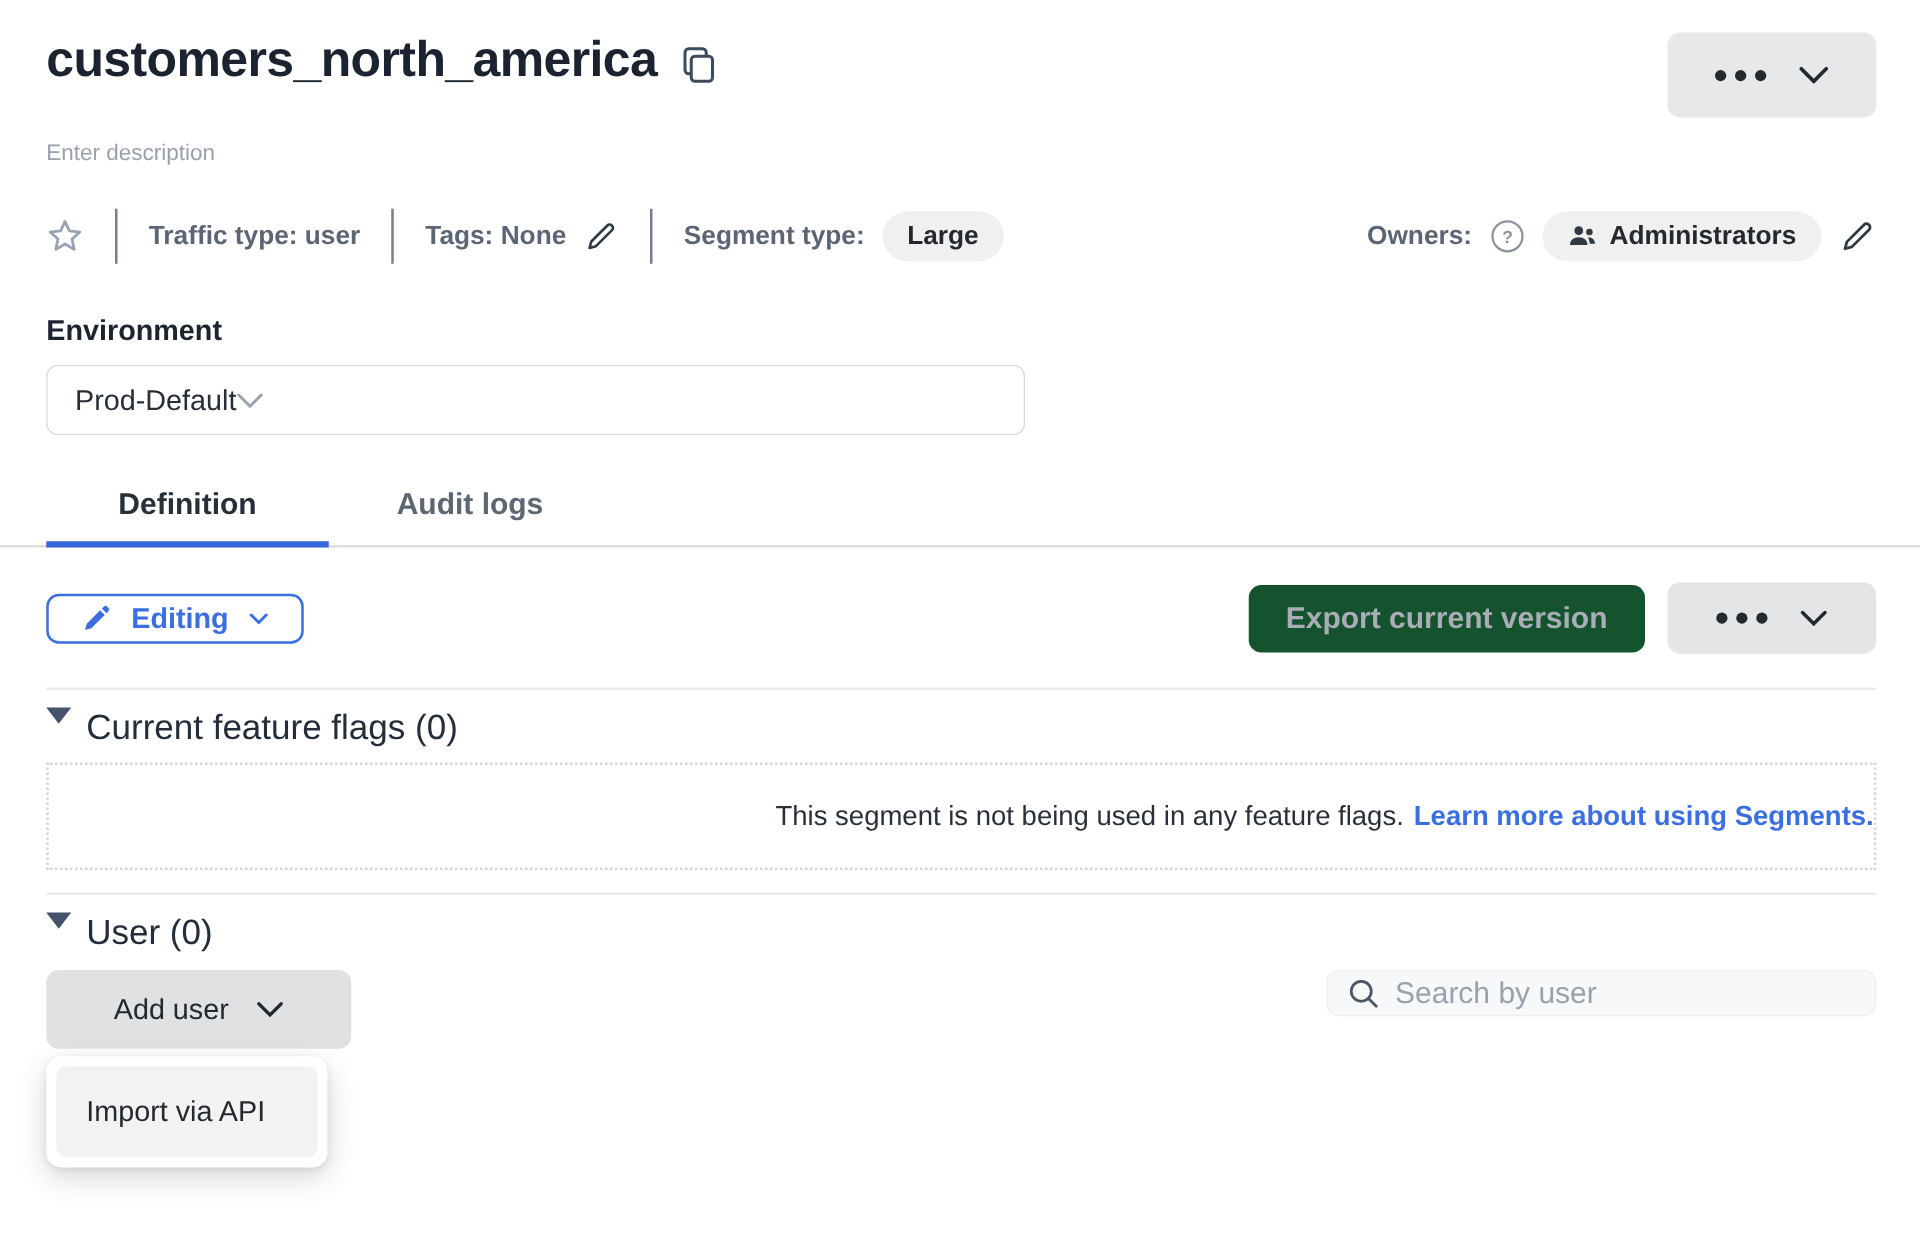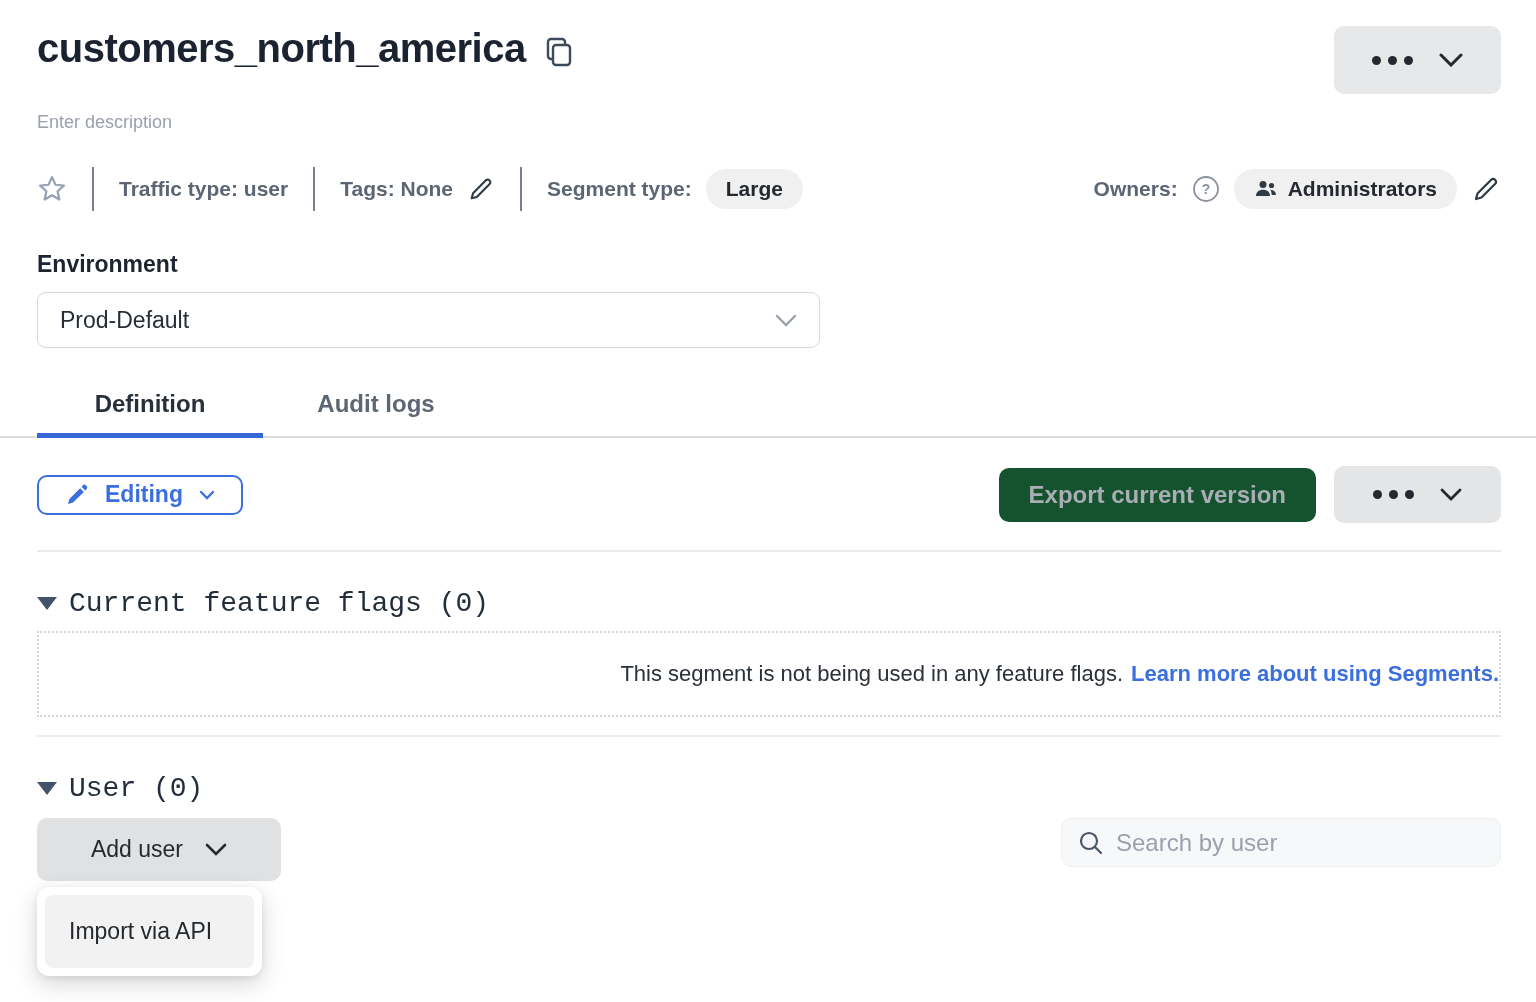--- a/index.html
+++ b/index.html
@@ -25,21 +25,21 @@
   .meta-sep { width: 2px; height: 44px; background: #767f8b; margin: 0 25px; }
   .meta-item { display: flex; align-items: center; gap: 14px; }
   .pill { background: #f0f0f1; border-radius: 22px; padding: 8px 20px; font-size: 21px; color: #23292f;
           display: inline-flex; align-items: center; gap: 10px; }
   .owners-group { margin-left: auto; display: flex; align-items: center; gap: 14px; }
   .icon-btn { background: none; border: none; cursor: pointer; display: flex; align-items: center; }
 
   
   .env-label { margin-top: 40px; font-size: 23px; font-weight: 700; color: #1c2430; }
   .env-select { margin-top: 14px; width: 783px; height: 56px; border: 1px solid #d6d9dd; border-radius: 9px;
-                display: flex; align-items: center; justify-content: space-between; padding: 0 22px;
+                display: flex; align-items: center; justify-content: flex-start; padding: 0 22px;
                 font-size: 23px; color: #272e37; cursor: pointer; background: #fff; }
 
   
   .tabs { margin-top: 42px; position: relative; display: flex; }
   .tabs::after { content: ""; position: absolute; left: -37px; right: -35px; bottom: 0; height: 2px; background: #dedede; }
   .tab { min-width: 226px; text-align: center; padding: 0 10px 20px; font-size: 24px; cursor: pointer;
          position: relative; color: #5d6673; font-weight: 600; }
   .tab.active { color: #272f3a; font-weight: 700; }
   .tab.active::after { content: ""; position: absolute; left: 0; right: 0; bottom: 0; height: 5px; background: #3568d9; z-index: 1; }
 
@@ -49,41 +49,41 @@
                  border-radius: 10px; height: 40px; padding: 0 26px; color: #3b6fe0; font-size: 23px;
                  font-weight: 600; cursor: pointer; }
   .right-actions { display: flex; align-items: center; gap: 18px; }
   .export-btn { background: #14532d; border: none; border-radius: 10px; height: 54px; padding: 0 30px;
                 font-size: 24px; font-weight: 600; color: #a9aeb6; cursor: default; }
   .more-small { width: 167px; height: 57px; background: #e4e5e7; }
 
   .divider { margin-top: 27px; height: 2px; background: #ebebeb; }
 
   
-  .section-head { margin-top: 36px; display: flex; align-items: center; gap: 12px; cursor: pointer; font-family: Liberation Mono, monospace; }
+  .section-head { margin-top: 14px; display: flex; align-items: flex-start; gap: 12px; cursor: pointer; }
   .caret-down { width: 0; height: 0; border-left: 10px solid transparent; border-right: 10px solid transparent;
                 border-top: 13px solid #44536b; }
   .section-title { font-size: 28px; color: #232e3a; font-weight: 400; }
 
   .empty-box { margin-top: 12px; border: 2px dotted #d5d5d5; height: 86px; display: flex; align-items: center;
                justify-content: flex-end; font-size: 22px; color: #2a3038; gap: 8px; }
   .empty-link { color: #3b6fe0; font-weight: 700; text-decoration: none; cursor: pointer; }
 
   
   .user-row { margin-top: 14px; display: flex; justify-content: space-between; align-items: flex-start; }
   .add-user-wrap { position: relative; }
   .add-user-btn { width: 244px; height: 63px; background: #e0e1e3; border: none; border-radius: 10px;
                   display: flex; align-items: center; justify-content: center; gap: 22px;
                   font-size: 23px; color: #23292f; cursor: pointer; }
   .menu { position: absolute; top: 69px; left: 0; width: 225px; background: #ffffff; border-radius: 12px;
           box-shadow: 0 8px 24px rgba(0,0,0,0.16), 0 2px 6px rgba(0,0,0,0.08); padding: 8px; z-index: 5; }
   .menu-item { background: #f2f2f3; border-radius: 8px; height: 73px; display: flex; align-items: center;
                padding-left: 24px; font-size: 23px; color: #23292f; cursor: pointer; }
 
-  .search-box { width: 440px; height: 49px; background: #f7f8f9; border: 1px solid #eceef0; border-radius: 10px;
+  .search-box { width: 440px; height: 37px; background: #f7f8f9; border: 1px solid #eceef0; border-radius: 10px;
                 display: flex; align-items: center; padding: 0 16px; gap: 12px; }
   .search-box input { border: none; outline: none; background: transparent; font-size: 24px; color: #2a3038;
                       width: 100%; font-family: "Liberation Sans", sans-serif; }
   .search-box input::placeholder { color: #9aa1ad; }
 
   svg { display: block; }
 </style>
 </head>
 <body>
 

